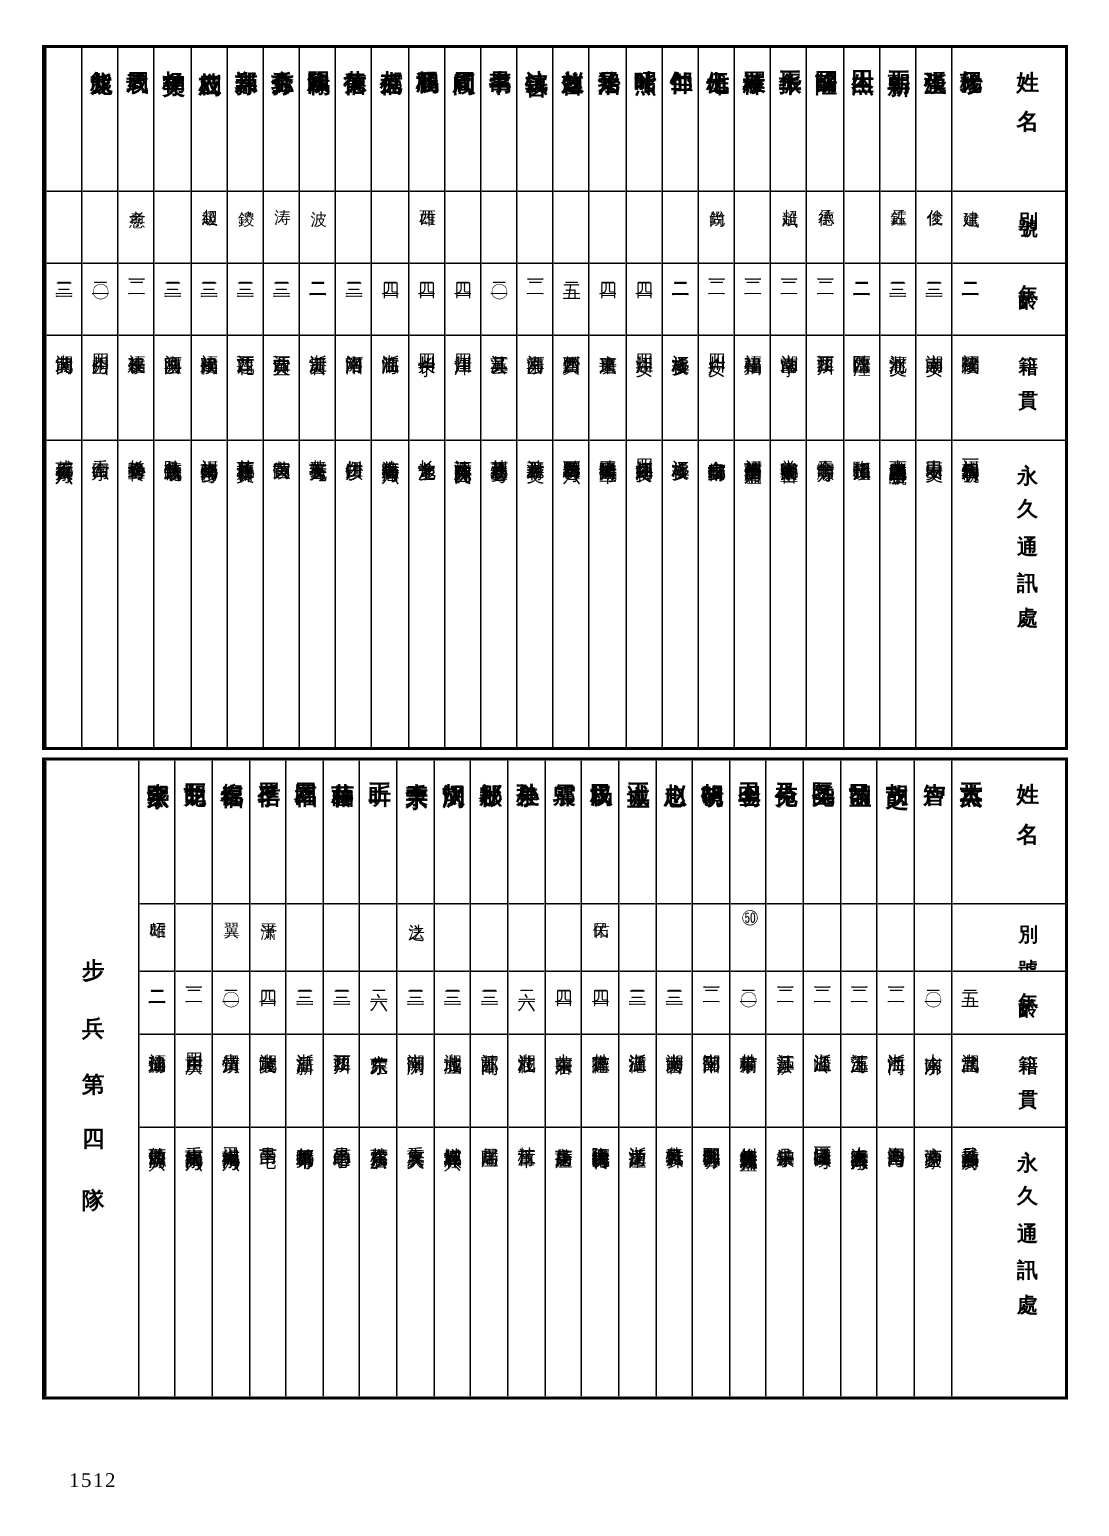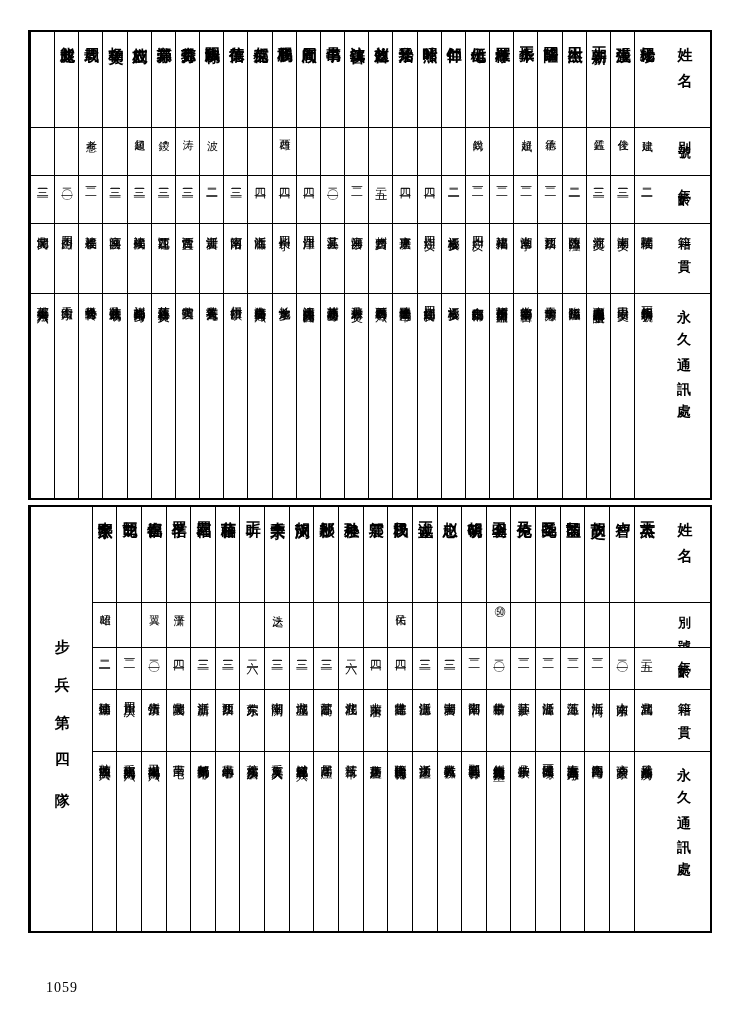--- a/index.html
+++ b/index.html
@@ -994,14 +994,14 @@
         </div>
         <div class="cell r-addr">
           <span class="v">仙游西门季源兴</span>
         </div>
       </div>
       <div class="merged-note" style="width: 62px;">
         <span class="v">步 兵 第 四 隊</span>
       </div>
     </div>
 
-  <div class="page-number">1059</div>
+  <div class="page-number">1512</div>
 </div>
 
 </body></html>

